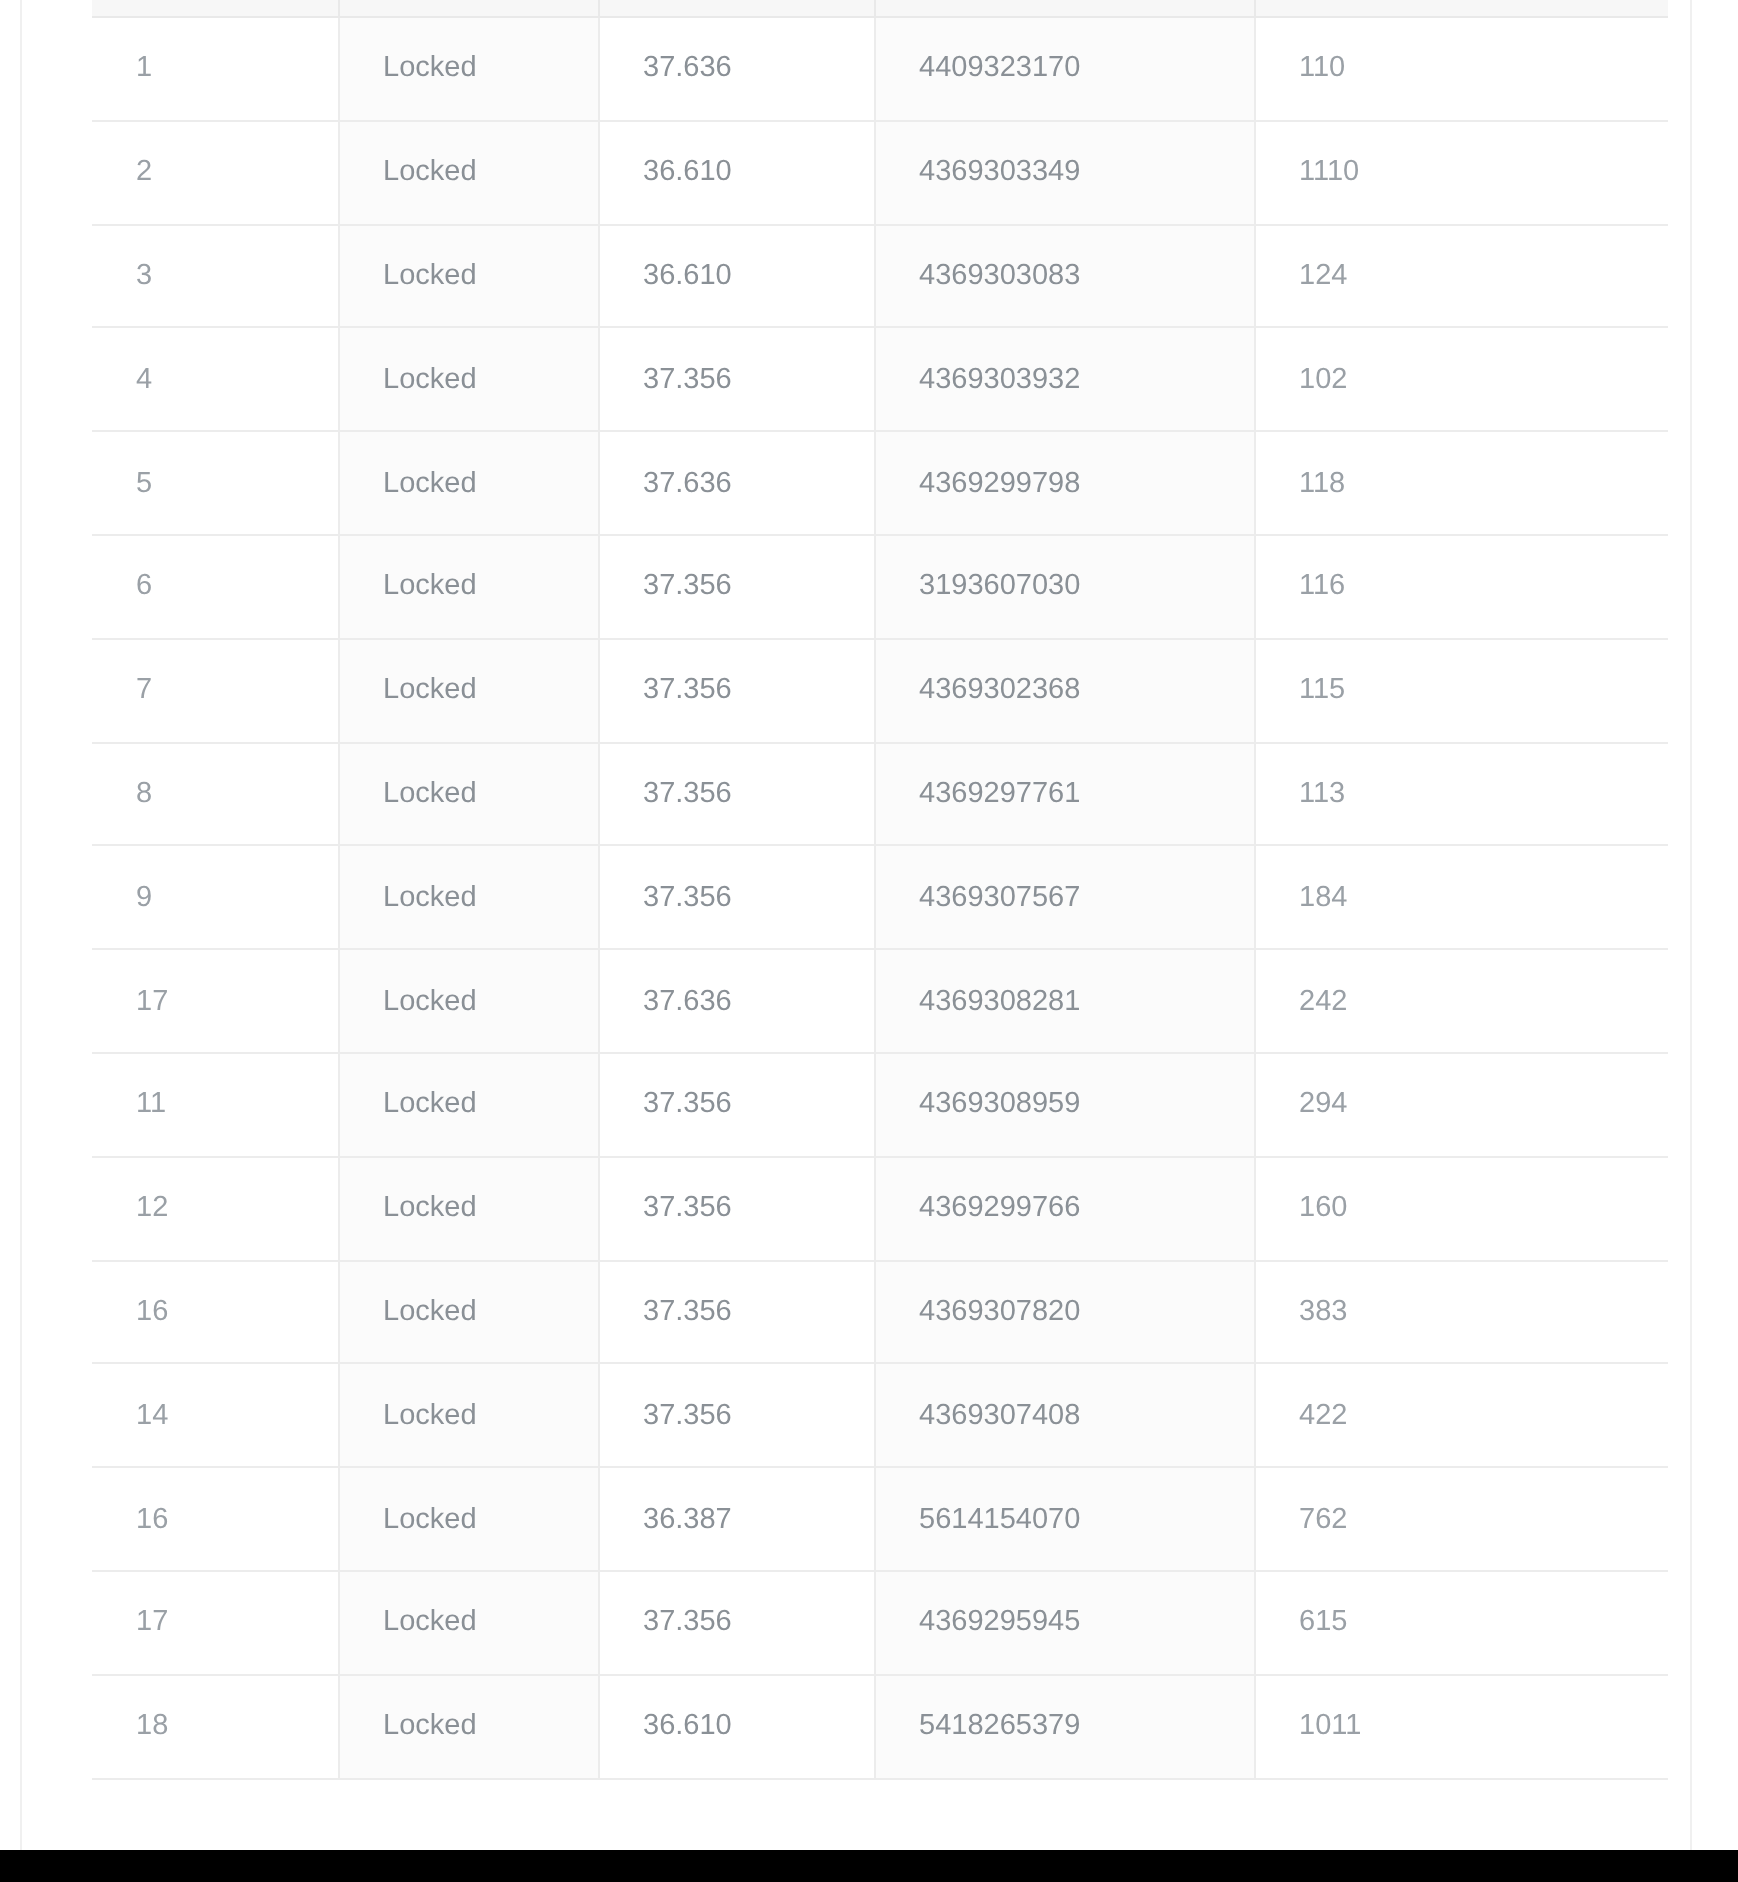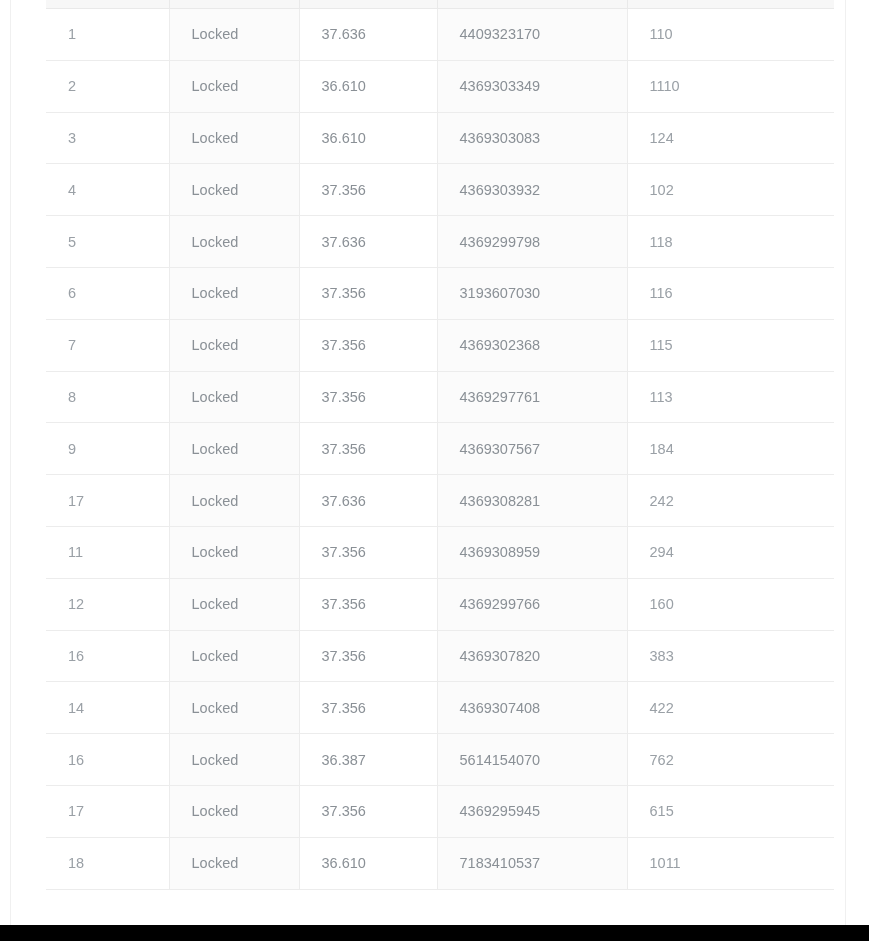--- a/index.html
+++ b/index.html
@@ -251,21 +251,21 @@
             <td class="col-id">17</td>
             <td class="col-status">Locked</td>
             <td class="col-rate">37.356</td>
             <td class="col-account">4369295945</td>
             <td class="col-amount">615</td>
           </tr>
           <tr>
             <td class="col-id">18</td>
             <td class="col-status">Locked</td>
             <td class="col-rate">36.610</td>
-            <td class="col-account">7183410537</td>
+            <td class="col-account">5418265379</td>
             <td class="col-amount">1011</td>
           </tr>
         </tbody>
     </table>
   </div>
 
   <div class="bottom-bar"></div>
 </div>
 
 </body></html>

